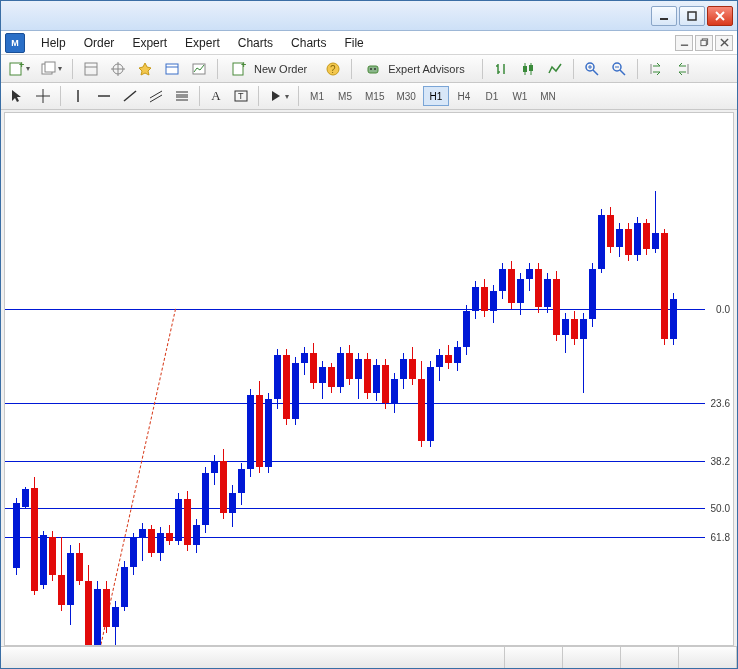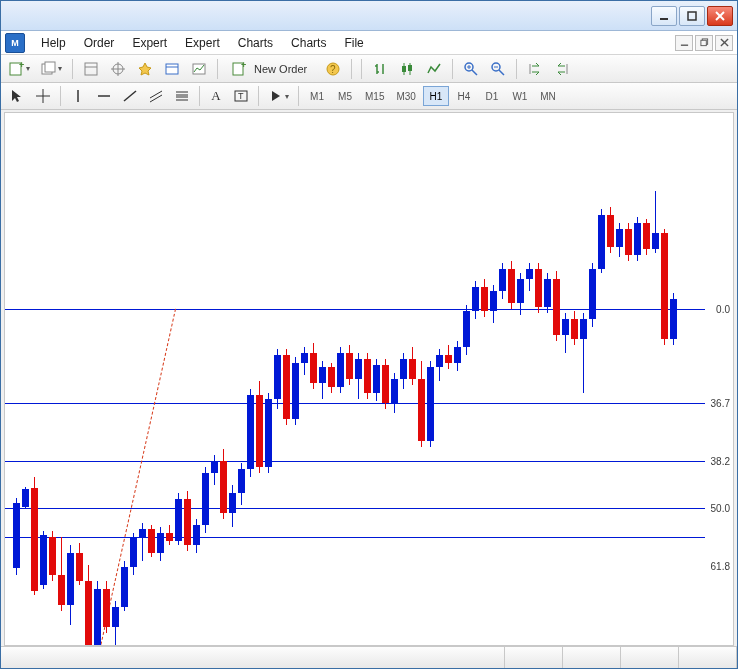--- a/index.html
+++ b/index.html
@@ -145,20 +145,28 @@
         </svg>
       <span class="tlabel">New Order</span>
     </div>
     <div class="tbtn">
         <svg viewBox="0 0 16 16">
           <circle cx="8" cy="8" r="6" fill="#f3c74e" stroke="#c79a1a"></circle>
           <text x="5" y="12" font-size="10" fill="#8a6a0a">?</text>
         </svg>
       </div>
     <div class="tsep"></div>
+    <div class="tbtn" style="padding:0 6px;">
+      <svg viewBox="0 0 16 16" style="margin-right:3px;">
+          <rect x="3" y="5" width="10" height="7" rx="2" fill="#8ab58a" stroke="#4a8a3a"></rect>
+          <circle cx="6" cy="8" r="1" fill="#333"></circle>
+          <circle cx="10" cy="8" r="1" fill="#333"></circle>
+        </svg>
+      <span class="tlabel">Expert Advisors</span>
+    </div>
     <div class="tsep"></div>
     <div class="tbtn">
         <svg viewBox="0 0 16 16">
           <line x1="5" y1="3" x2="5" y2="13" stroke="#3a8a3a" stroke-width="1.5"></line>
           <line x1="3" y1="5" x2="5" y2="5" stroke="#3a8a3a" stroke-width="1.5"></line>
           <line x1="5" y1="11" x2="7" y2="11" stroke="#3a8a3a" stroke-width="1.5"></line>
           <line x1="11" y1="3" x2="11" y2="13" stroke="#3a8a3a" stroke-width="1.5"></line>
         </svg>
       </div>
     <div class="tbtn">
@@ -275,27 +283,27 @@
     <div class="tfbtn">H4</div>
     <div class="tfbtn">D1</div>
     <div class="tfbtn">W1</div>
     <div class="tfbtn">MN</div>
   </div>
 
   <div class="chart-area" id="chart">
   <div class="fib-line" style="top: 196px;"></div>
       <div class="fib-label" style="top: 196px;">0.0</div>
       <div class="fib-line" style="top: 290px;"></div>
-      <div class="fib-label" style="top: 290px;">36.7</div>
+      <div class="fib-label" style="top: 290px;">23.6</div>
       <div class="fib-line" style="top: 348px;"></div>
       <div class="fib-label" style="top: 348px;">38.2</div>
       <div class="fib-line" style="top: 395px;"></div>
       <div class="fib-label" style="top: 395px;">50.0</div>
       <div class="fib-line" style="top: 424px;"></div>
-      <div class="fib-label" style="top: 424px; margin-top: 29px;">61.8</div>
+      <div class="fib-label" style="top: 424px;">61.8</div>
       <div style="position: absolute; left: 90px; top: 556px; width: 368.782px; height: 0px; border-top: 1px dashed rgb(214, 58, 26); transform-origin: 0px 0px; transform: rotate(-77.4712deg);"></div>
       <div class="candle" style="left: 8px; color: rgb(0, 24, 214);">
         <div class="wick" style="top: 385px; height: 77px;"></div>
         <div class="body" style="top: 390px; height: 65px;"></div>
       </div>
       <div class="candle" style="left: 17px; color: rgb(0, 24, 214);">
         <div class="wick" style="top: 374px; height: 21px;"></div>
         <div class="body" style="top: 376px; height: 18px;"></div>
       </div>
       <div class="candle" style="left: 26px; color: rgb(226, 10, 10);">

